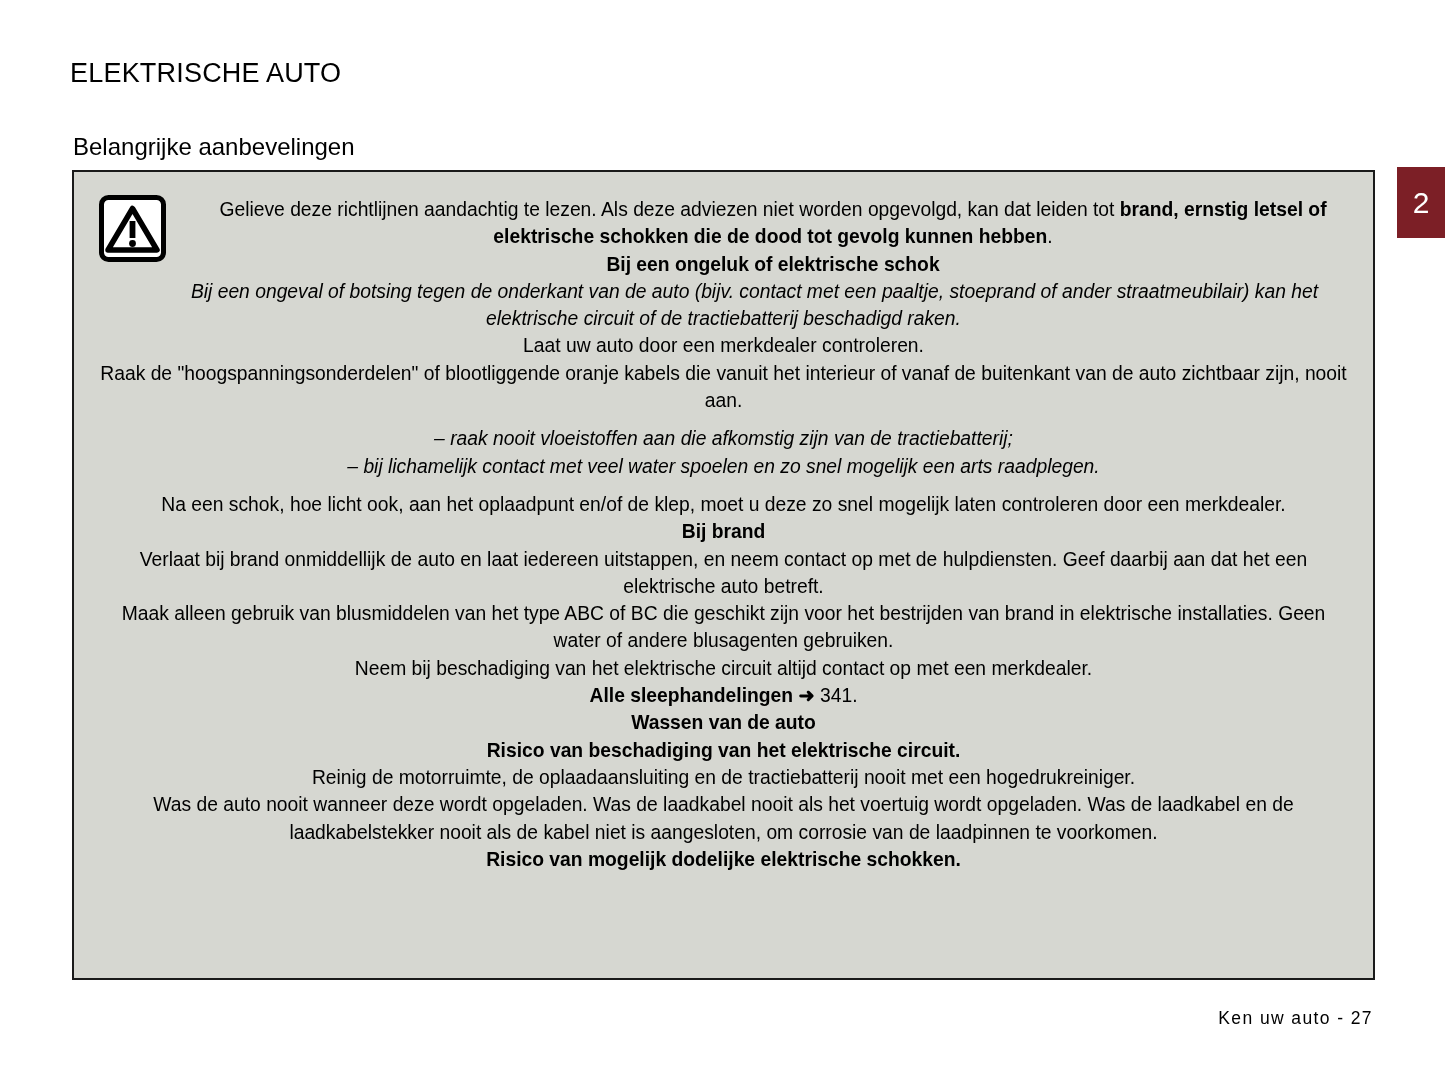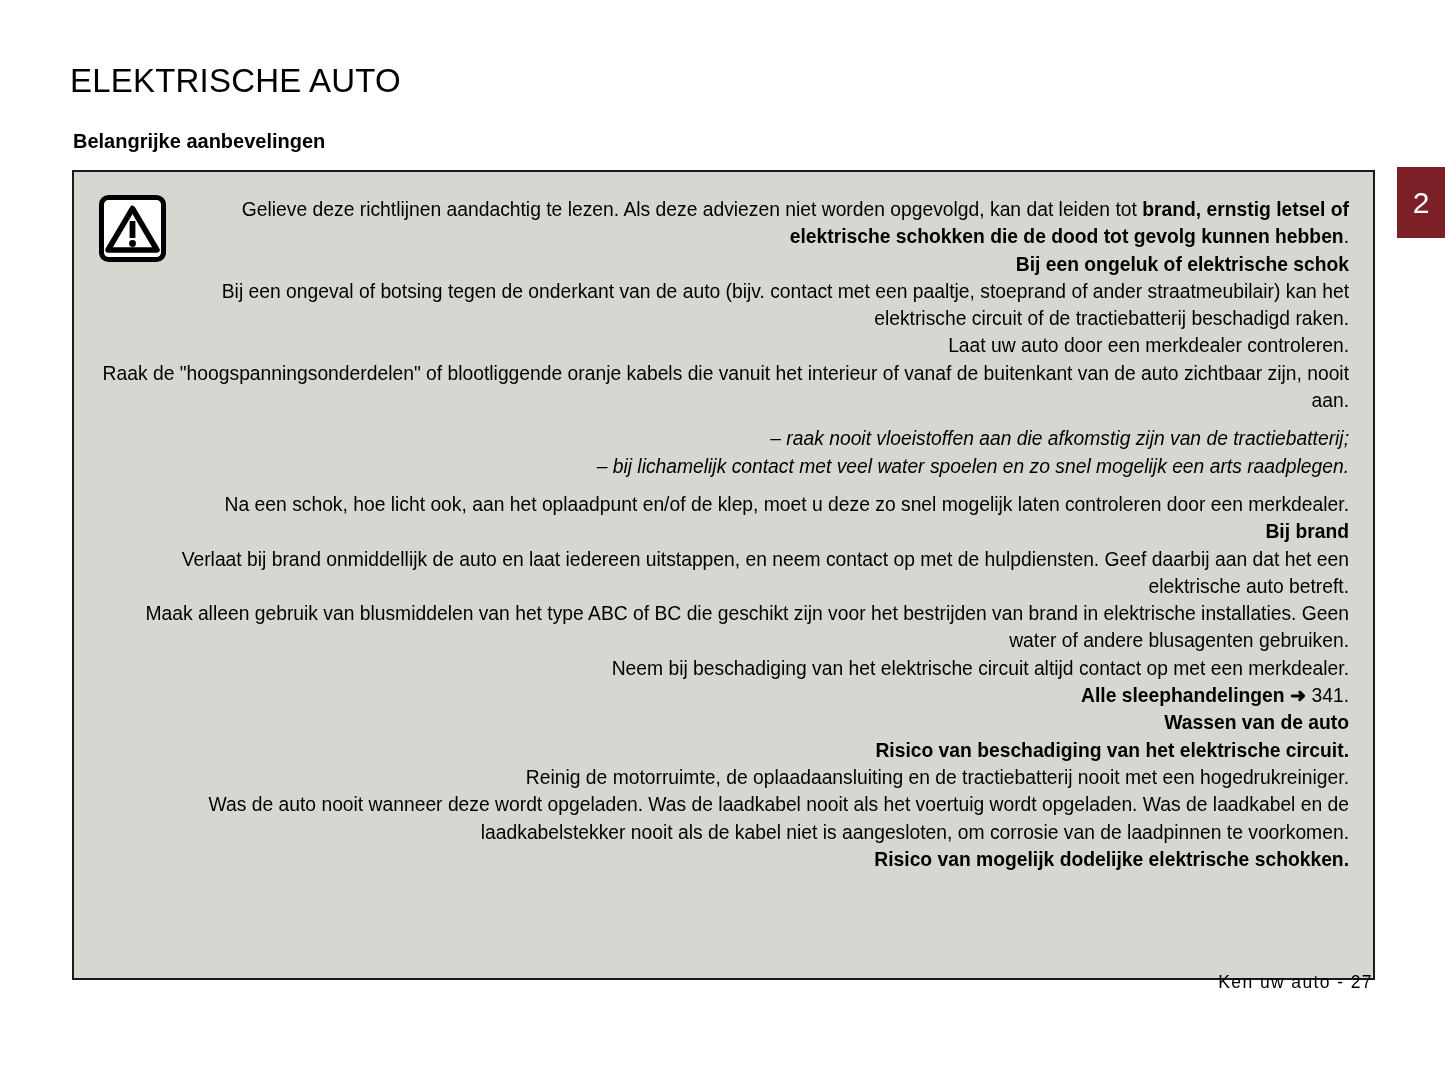--- a/index.html
+++ b/index.html
@@ -31,31 +31,31 @@
     font-size: 30px;
     font-weight: 400;
     line-height: 1;
   }
 
   
   .page-title {
     position: absolute;
     left: 70px;
     top: 40px;
-    font-size: 33px;
+    font-size: 27px;
     font-weight: 400;
     letter-spacing: 0.2px;
     white-space: nowrap;
   }
   .section-title {
     position: absolute;
     left: 73px;
     top: 113px;
-    font-size: 20px;
-    font-weight: 700;
+    font-size: 24px;
+    font-weight: 400;
     white-space: nowrap;
   }
 
   
   .warning-box {
     position: absolute;
     left: 72px;
     top: 170px;
     width: 1303px;
     height: 810px;
@@ -77,48 +77,48 @@
     top: 23px;
     width: 67px;
     height: 67px;
   }
   .warn-icon svg { display: block; width: 67px; height: 67px; }
 
   
   .wb-text {
     font-size: 19.3px;
     line-height: 27.3px;
-    text-align: right;
+    text-align: center;
   }
   .wb-text p { margin: 0; }
 
   
   .lead-block {
     padding-left: 99px;
   }
   .flow-block {
     padding-left: 0;
   }
-  .indent-first { text-indent: 62px; }
+  .indent-first { text-indent: 62px; font-style: italic; }
 
   .dash-item {
     padding-left: 24px;
     text-indent: -24px;
     font-style: italic;
   }
   .gap-sm { height: 11px; }
 
   b, strong { font-weight: 700; }
   .arrow { font-weight: 700; }
 
   
   .footer {
     position: absolute;
     right: 72px;
-    top: 972px;
+    top: 1008px;
     font-size: 17.5px;
     letter-spacing: 1.4px;
     white-space: nowrap;
     text-align: right;
   }
 </style>
 </head>
 <body>
 
 <div class="chapter-tab">

